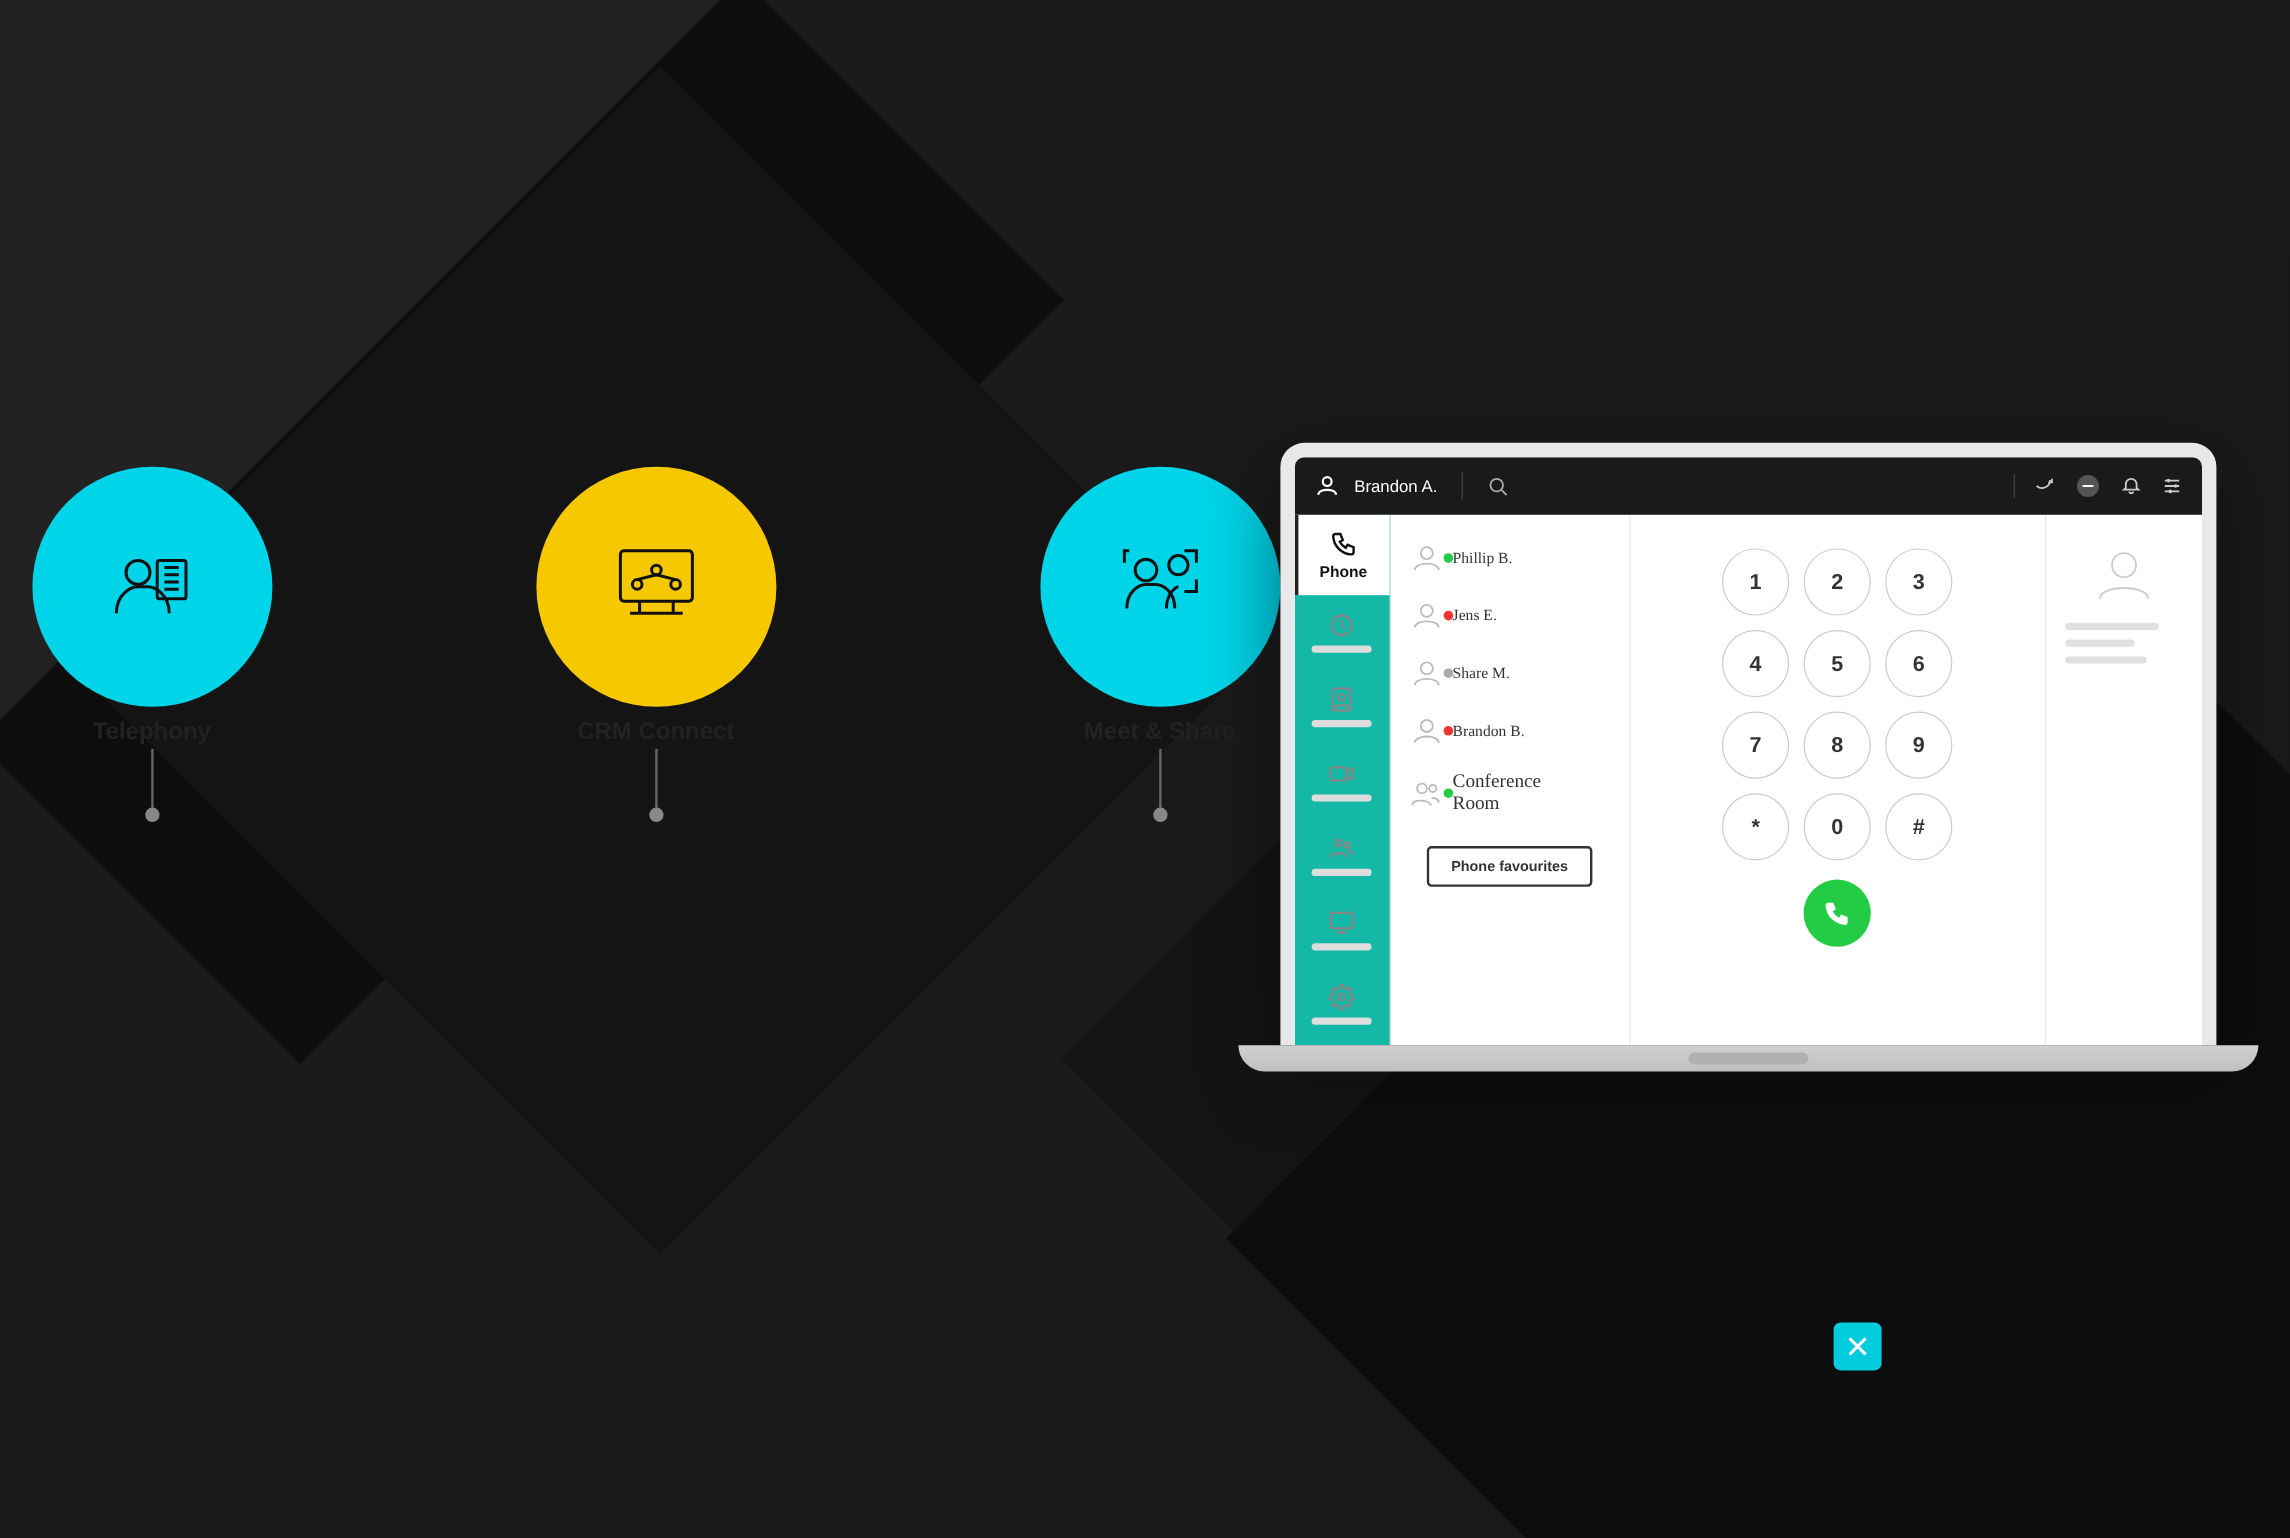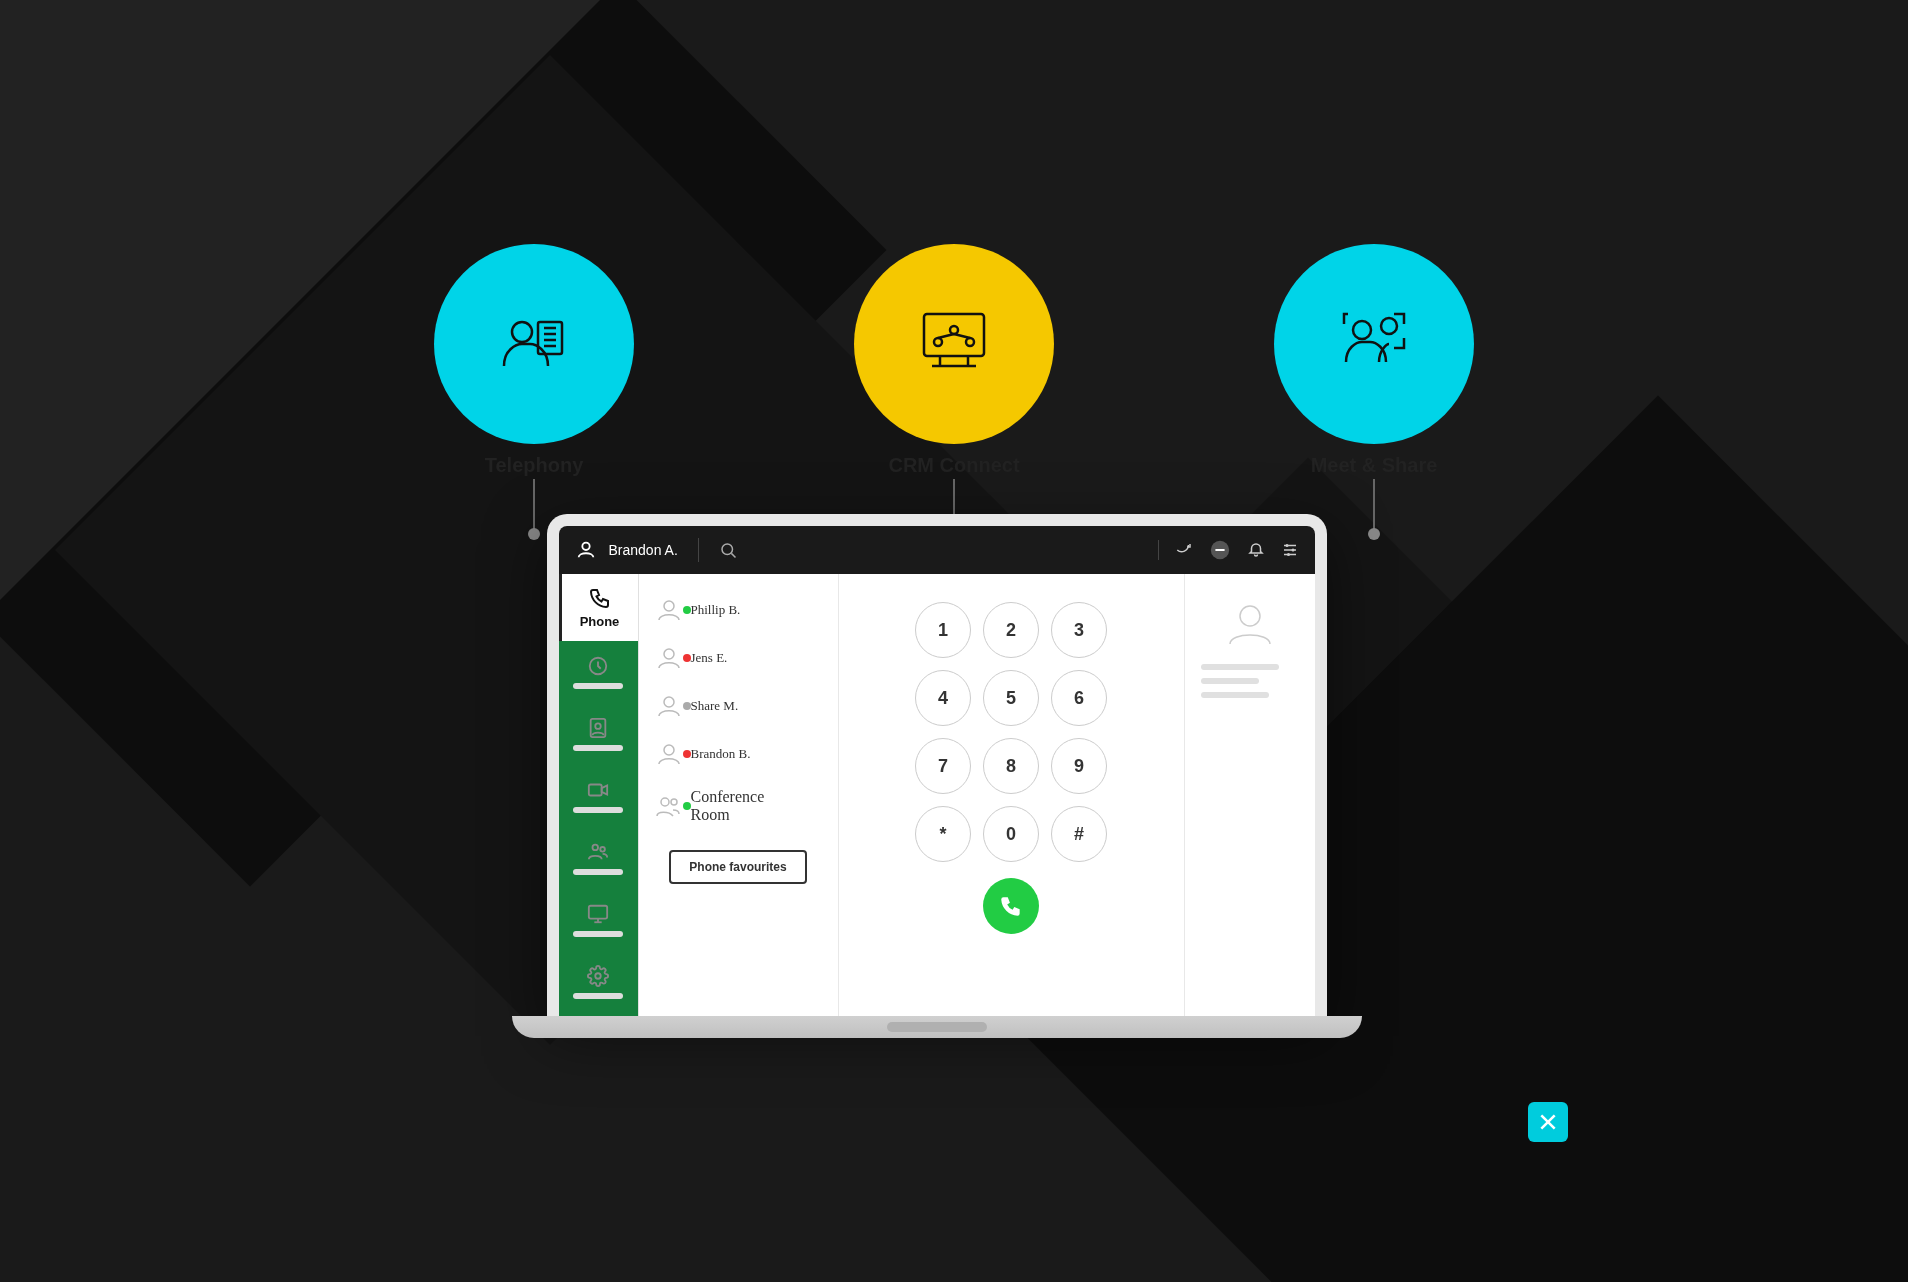--- a/index.html
+++ b/index.html
@@ -204,21 +204,21 @@
     
     .content-area {
       display: flex;
       flex: 1;
       overflow: hidden;
     }
 
     
     .sidebar {
       width: 80px;
-      background: #15803d;
+      background: #14b8a6;
       border-right: 1px solid #e0e0e0;
       display: flex;
       flex-direction: column;
       align-items: center;
       padding: 0;
       flex-shrink: 0;
     }
 
     .sidebar-item {
       width: 100%;
@@ -426,21 +426,21 @@
 
 <div class="bg">
   <div class="bg-shape-tl"></div>
   <div class="bg-shape-br"></div>
   <div class="bg-shape-center-tl"></div>
   <div class="bg-shape-center-br"></div>
 </div>
 
 <div class="main-container">
 
-  <div style="position:relative; display:flex; flex-direction:column; align-items:center;">
+  <div style="position:relative; display:flex; align-items:flex-start;">
 
     <div class="feature-circles">
 
       <div class="feature-circle-wrapper">
         <div class="feature-circle cyan">
           <svg viewBox="0 0 80 80" fill="none" stroke="#111" stroke-width="2.5">
 
             <circle cx="28" cy="28" r="10"></circle>
             <path d="M10 62 c0-16 12-22 18-22 h8 c6 0 18 6 18 22"></path>
             <rect x="44" y="18" width="24" height="32" rx="2"></rect>

